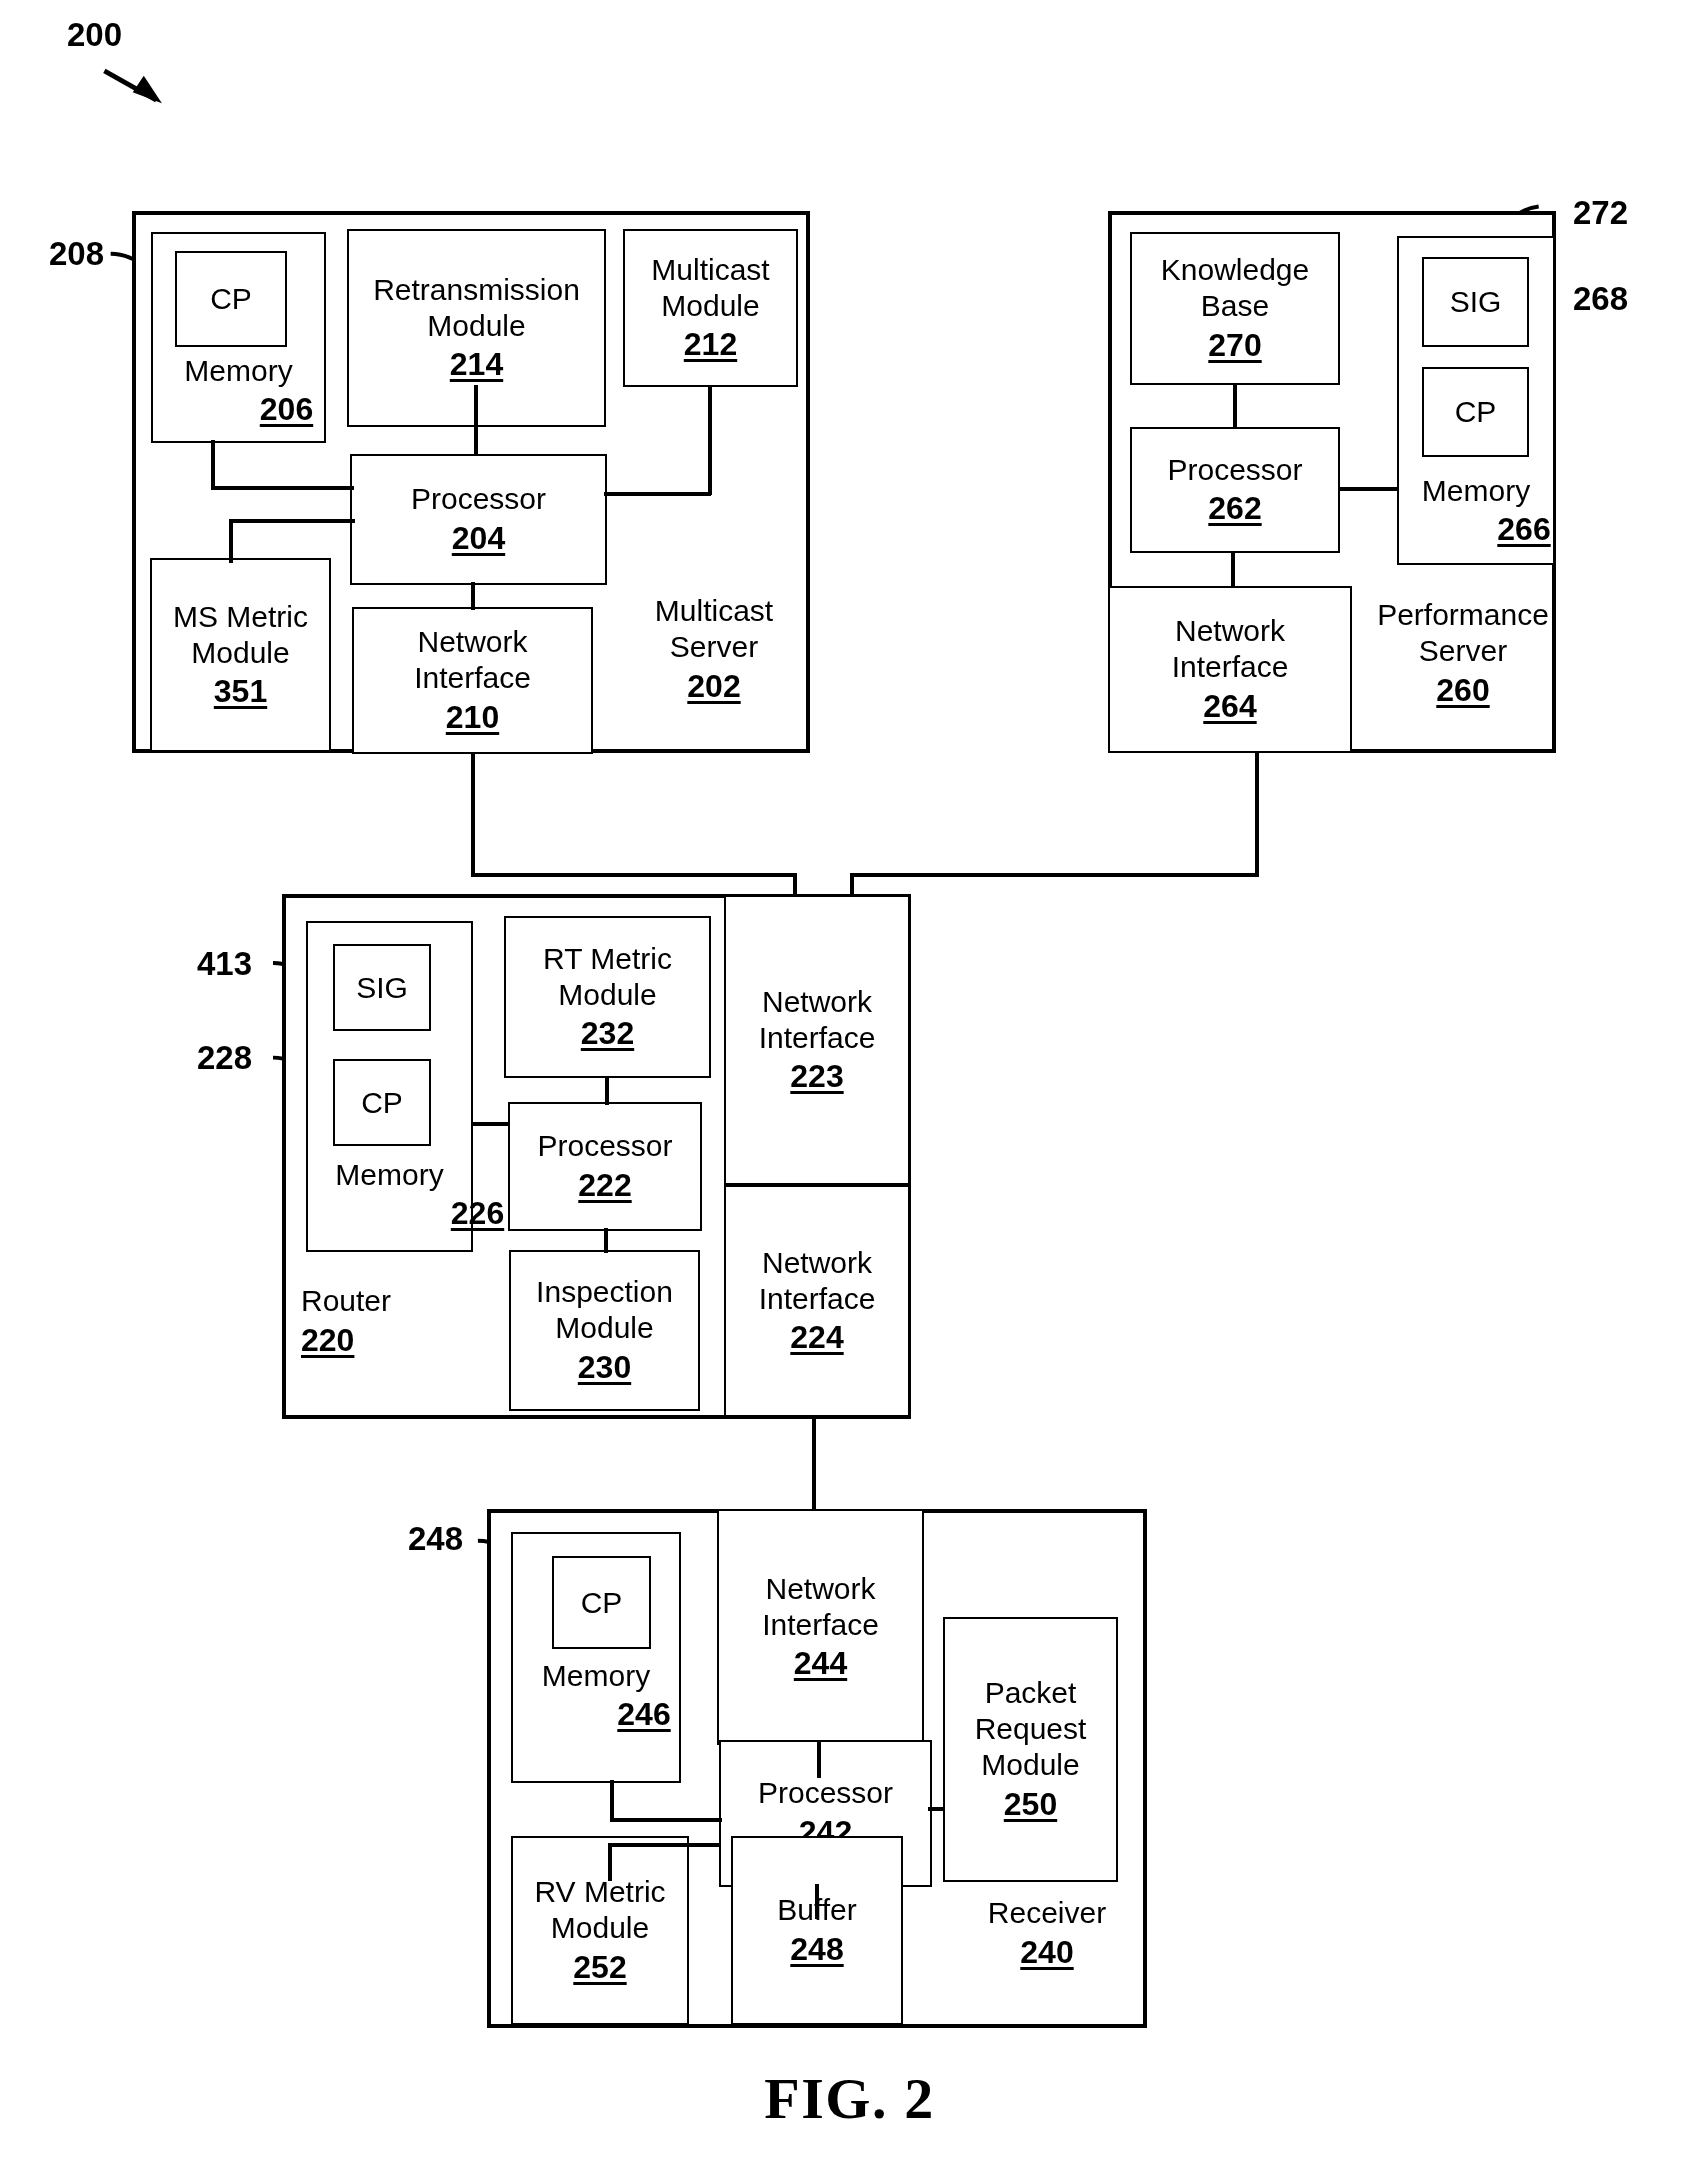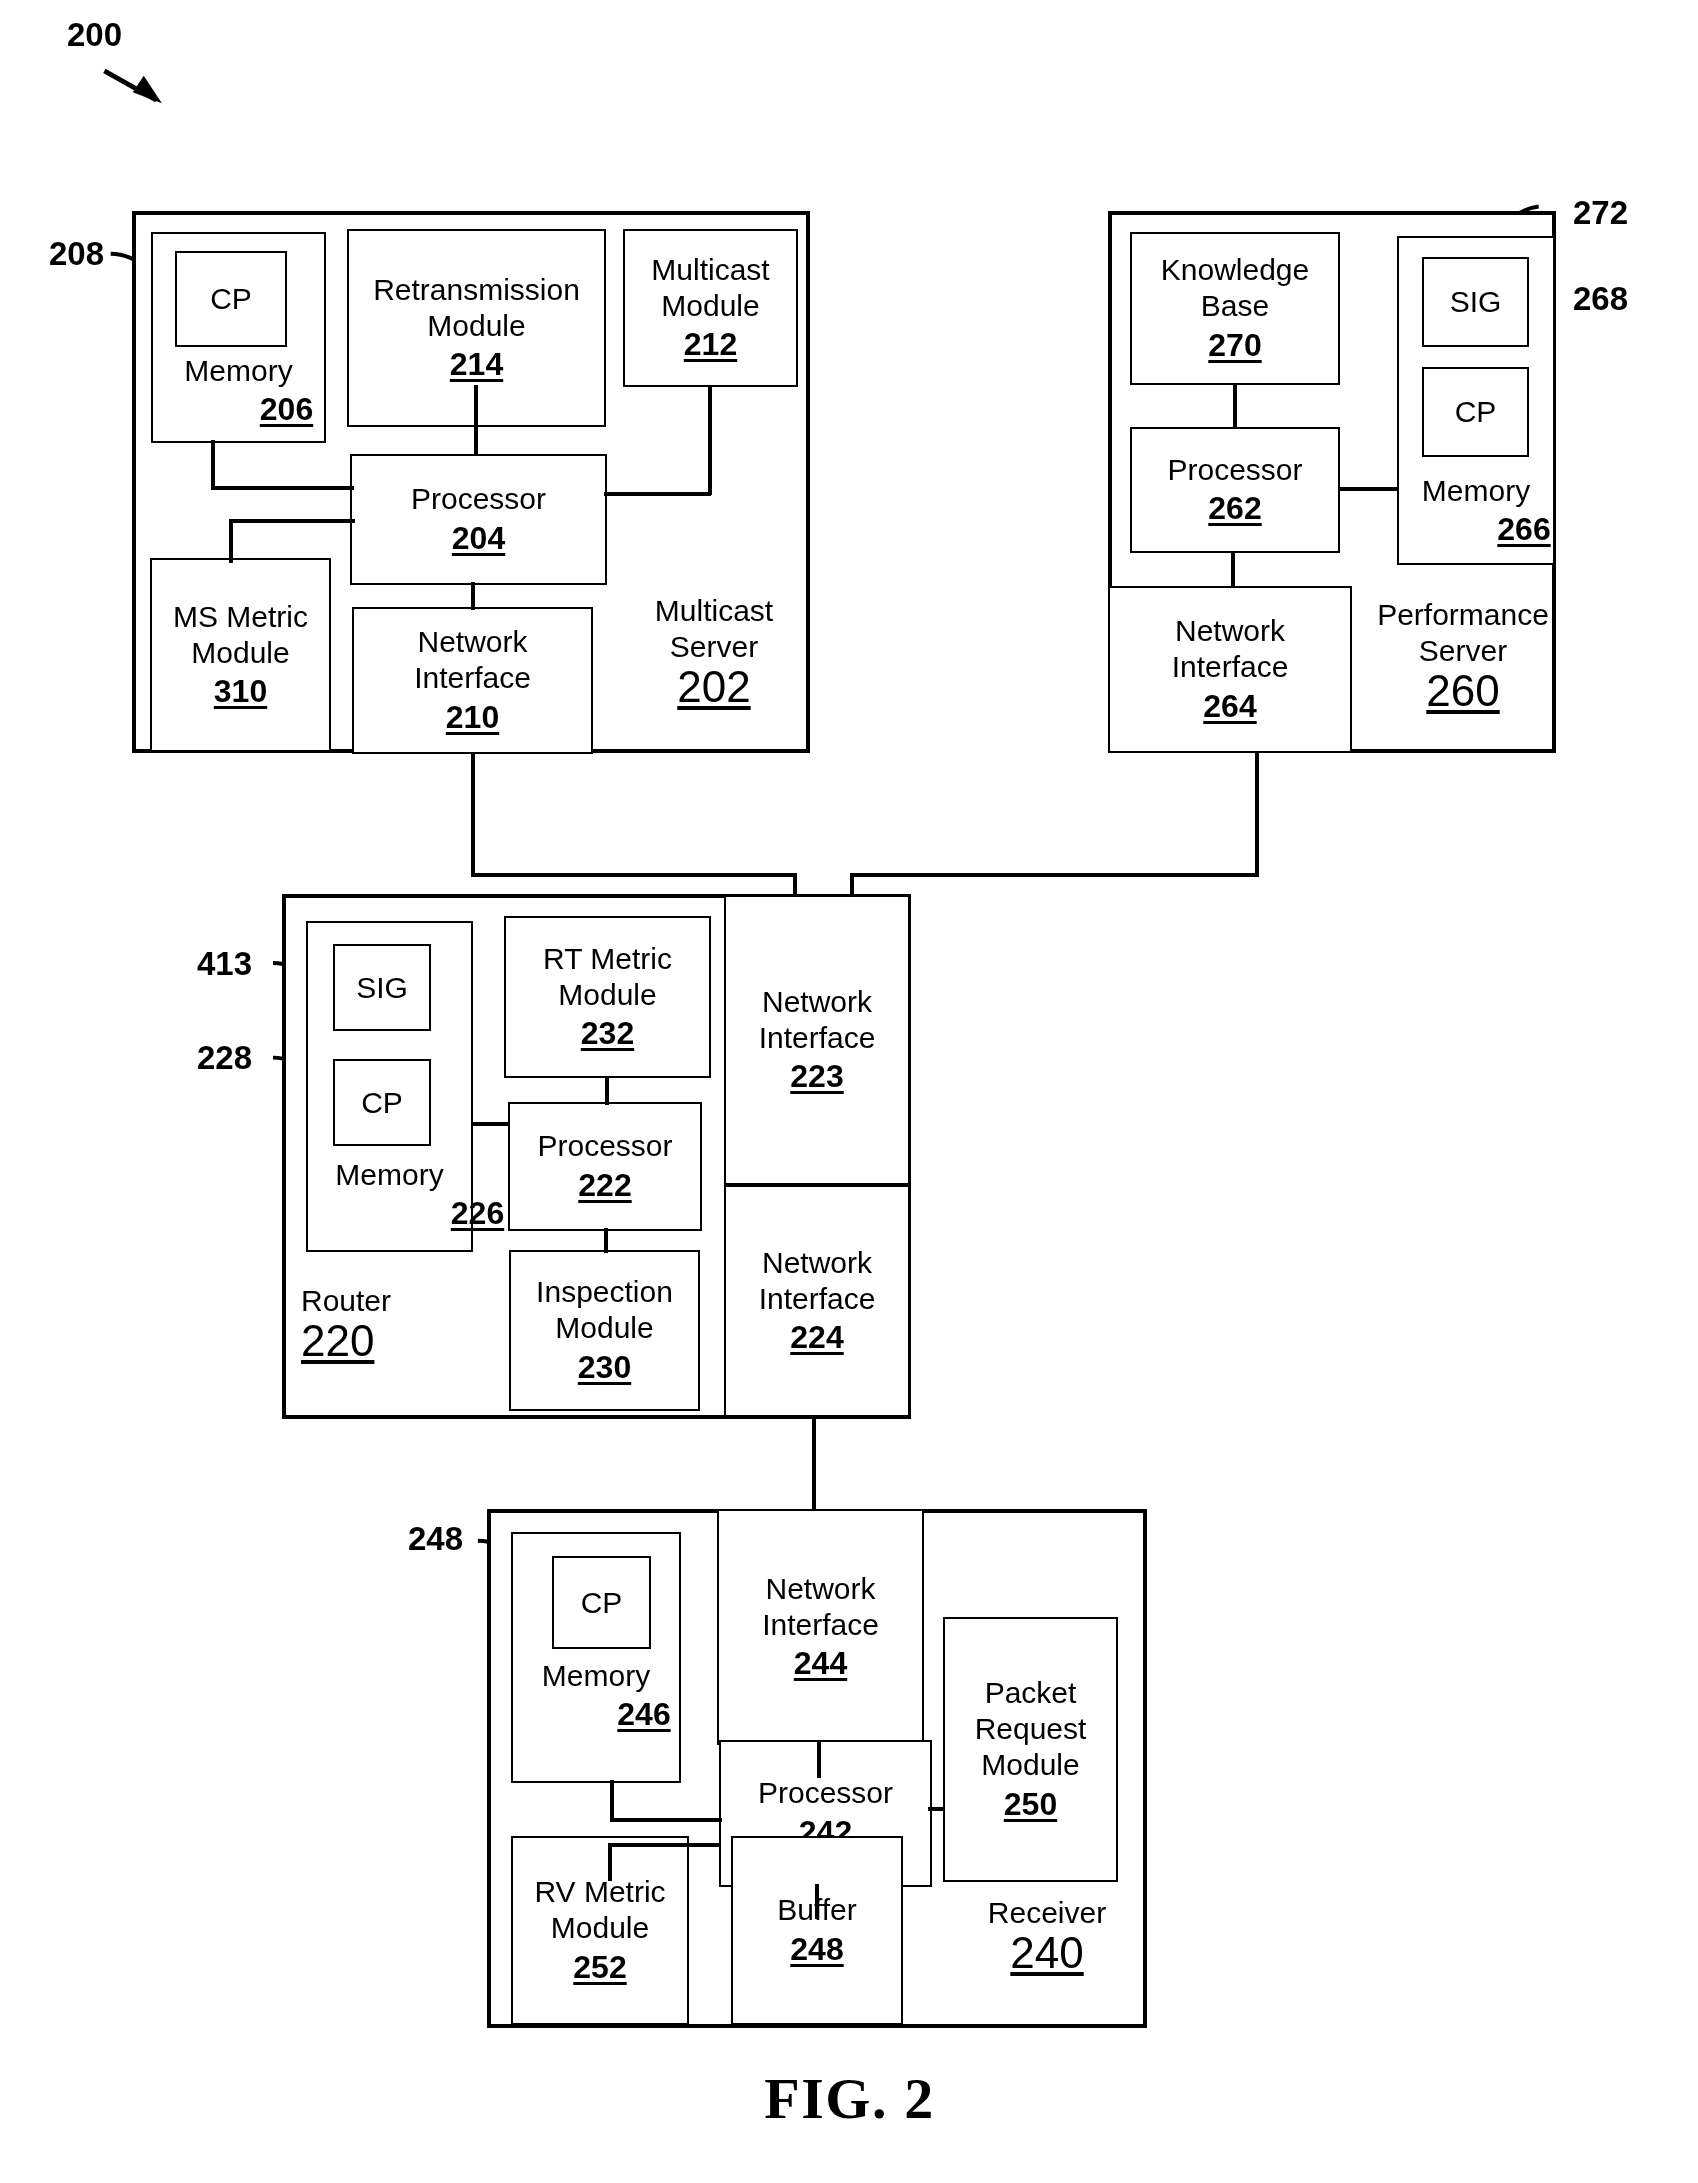--- a/index.html
+++ b/index.html
@@ -32,21 +32,21 @@
   }
   .centerstack .t{font-size:30px;line-height:36px;text-align:center;white-space:pre-line;}
   .centerstack .n{font-size:32px;line-height:39px;font-weight:700;text-decoration:underline;text-underline-offset:4px;}
 
   
   .cornerstack{
     position:absolute;display:flex;flex-direction:column;align-items:center;
     gap:1.6px;
   }
   .cornerstack .t{font-size:30px;line-height:36px;text-align:center;white-space:pre-line;}
-  .cornerstack .n{font-size:44px;line-height:39px;font-weight:400;text-decoration:underline;text-underline-offset:4px;}
+  .cornerstack .n{font-size:32px;line-height:39px;font-weight:700;text-decoration:underline;text-underline-offset:4px;}
 
   
   .leadnum{position:absolute;font-size:33px;font-weight:700;line-height:35px;}
 
   
   .hline{position:absolute;background:#000;height:4px;}
   .vline{position:absolute;background:#000;width:4px;}
 
   
   #caption{
@@ -113,21 +113,21 @@
     <div class="centerstack">
       <div class="t">Processor</div>
       <div class="n">204</div>
     </div>
   </div>
 
   <div class="box thin" style="left:150px;top:558px;width:181px;height:194px;">
     <div class="centerstack">
       <div class="t">MS Metric
 Module</div>
-      <div class="n">310</div>
+      <div class="n">351</div>
     </div>
   </div>
 
   <div class="box thin" style="left:352px;top:607px;width:241px;height:147px;">
     <div class="centerstack">
       <div class="t">Network
 Interface</div>
       <div class="n">210</div>
     </div>
   </div>

